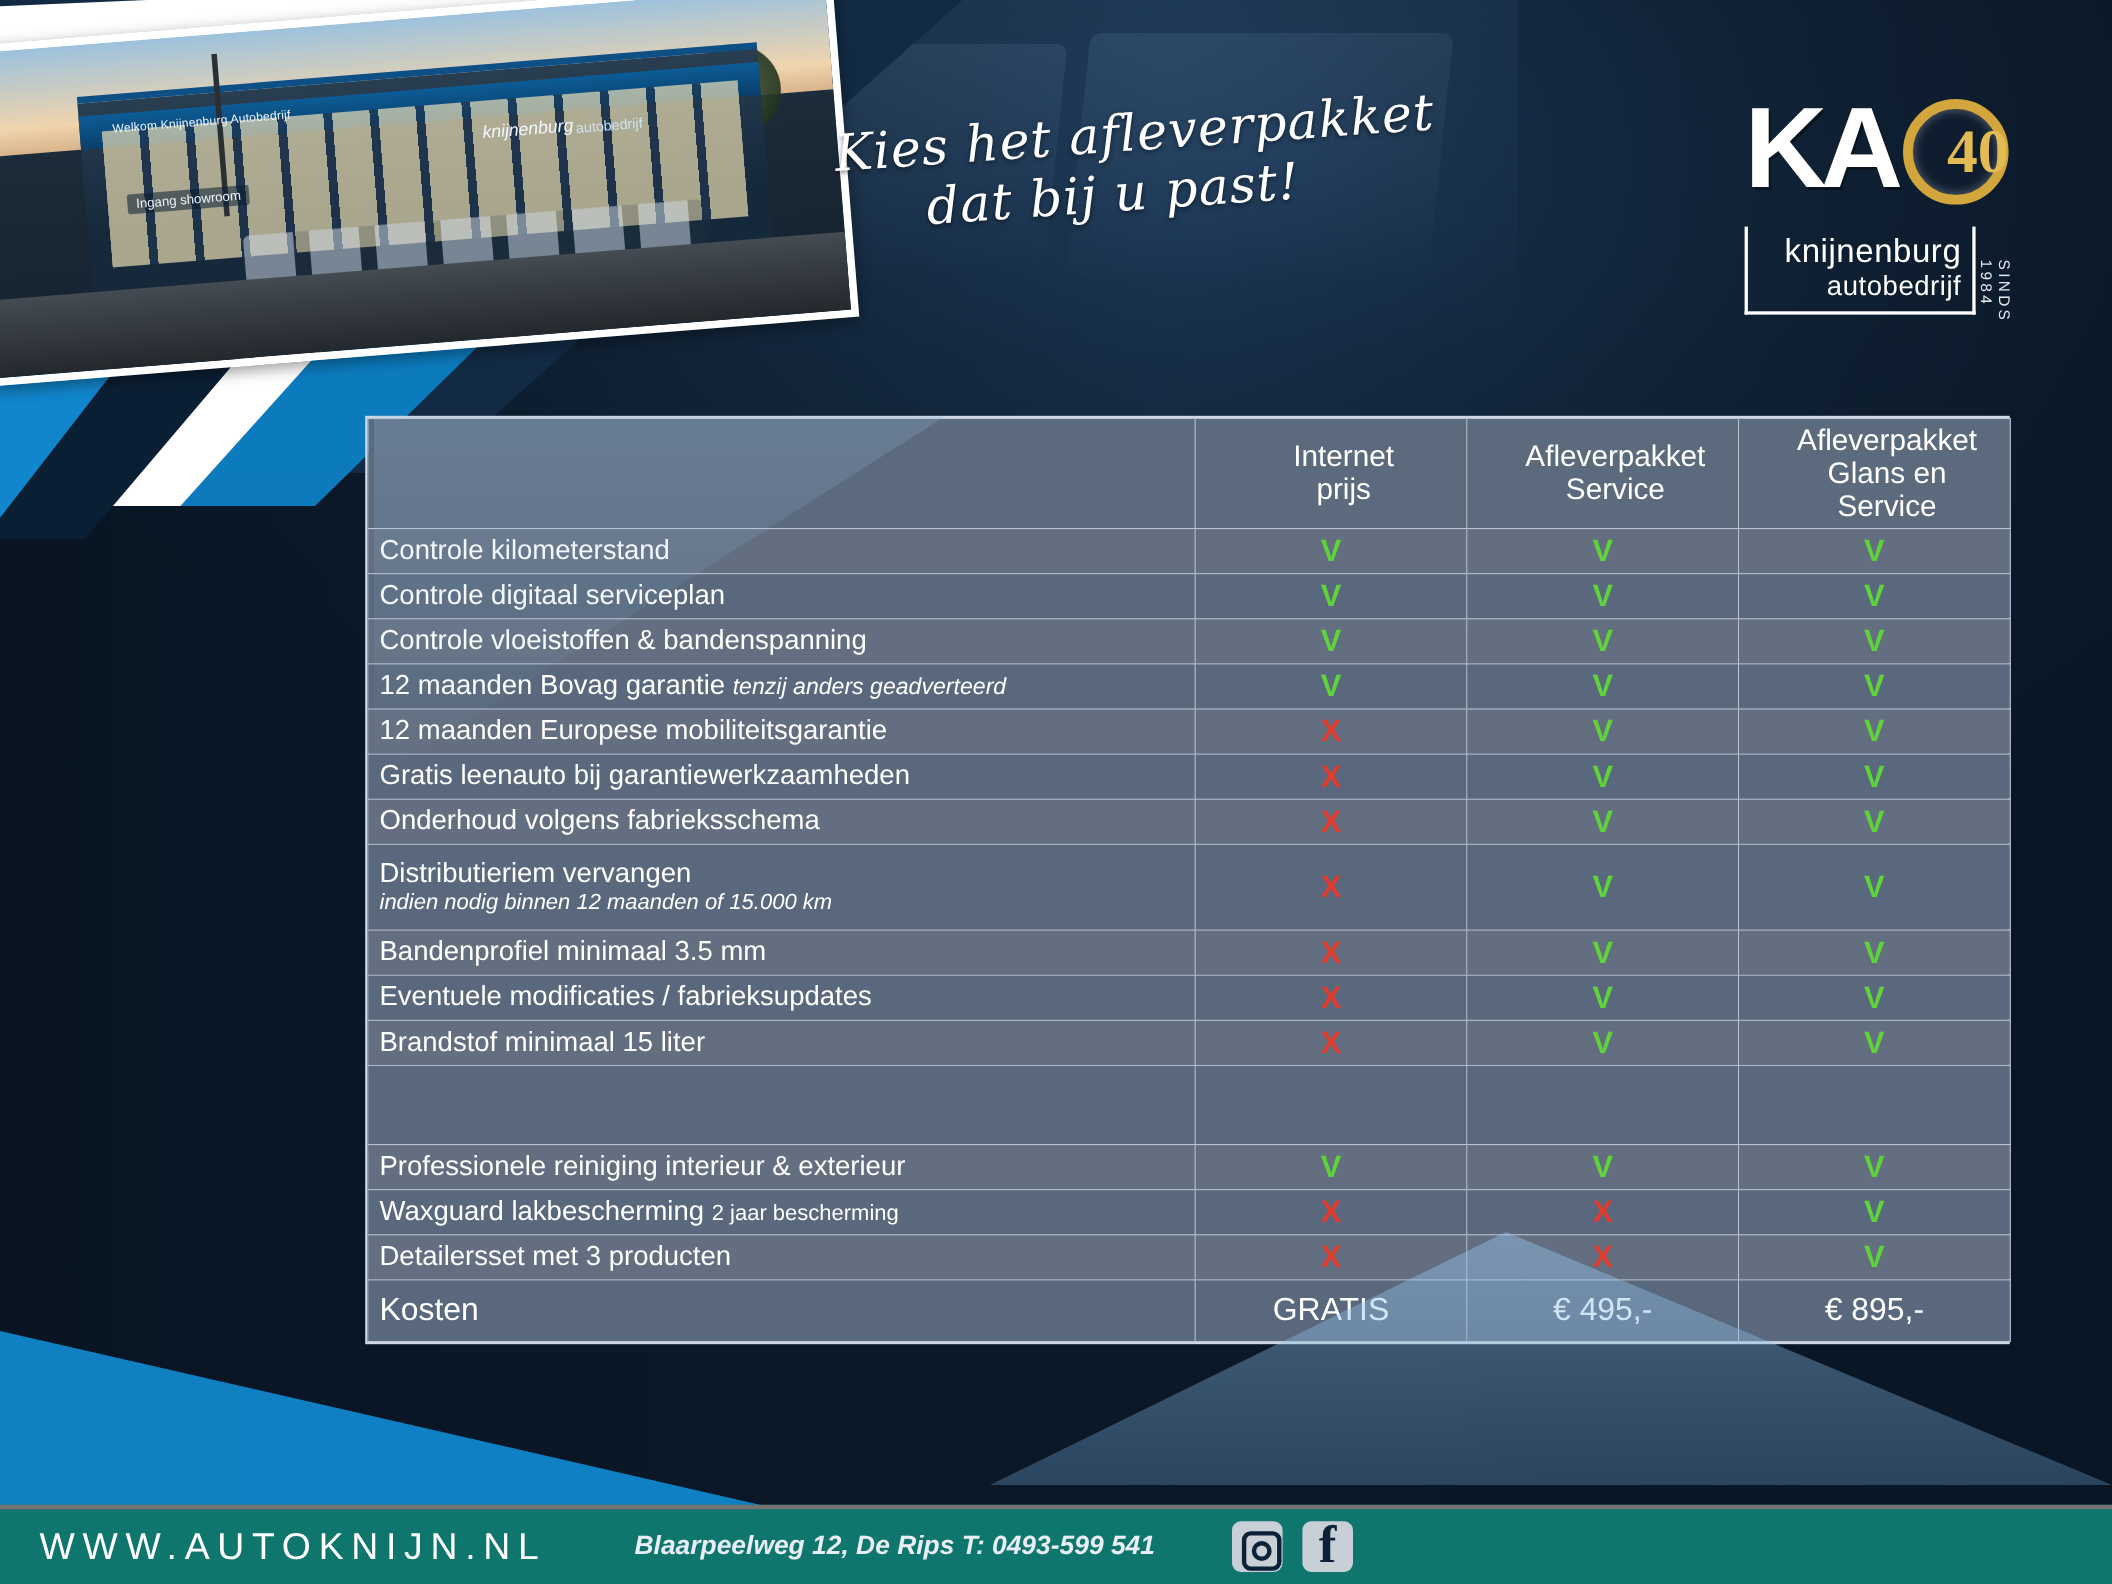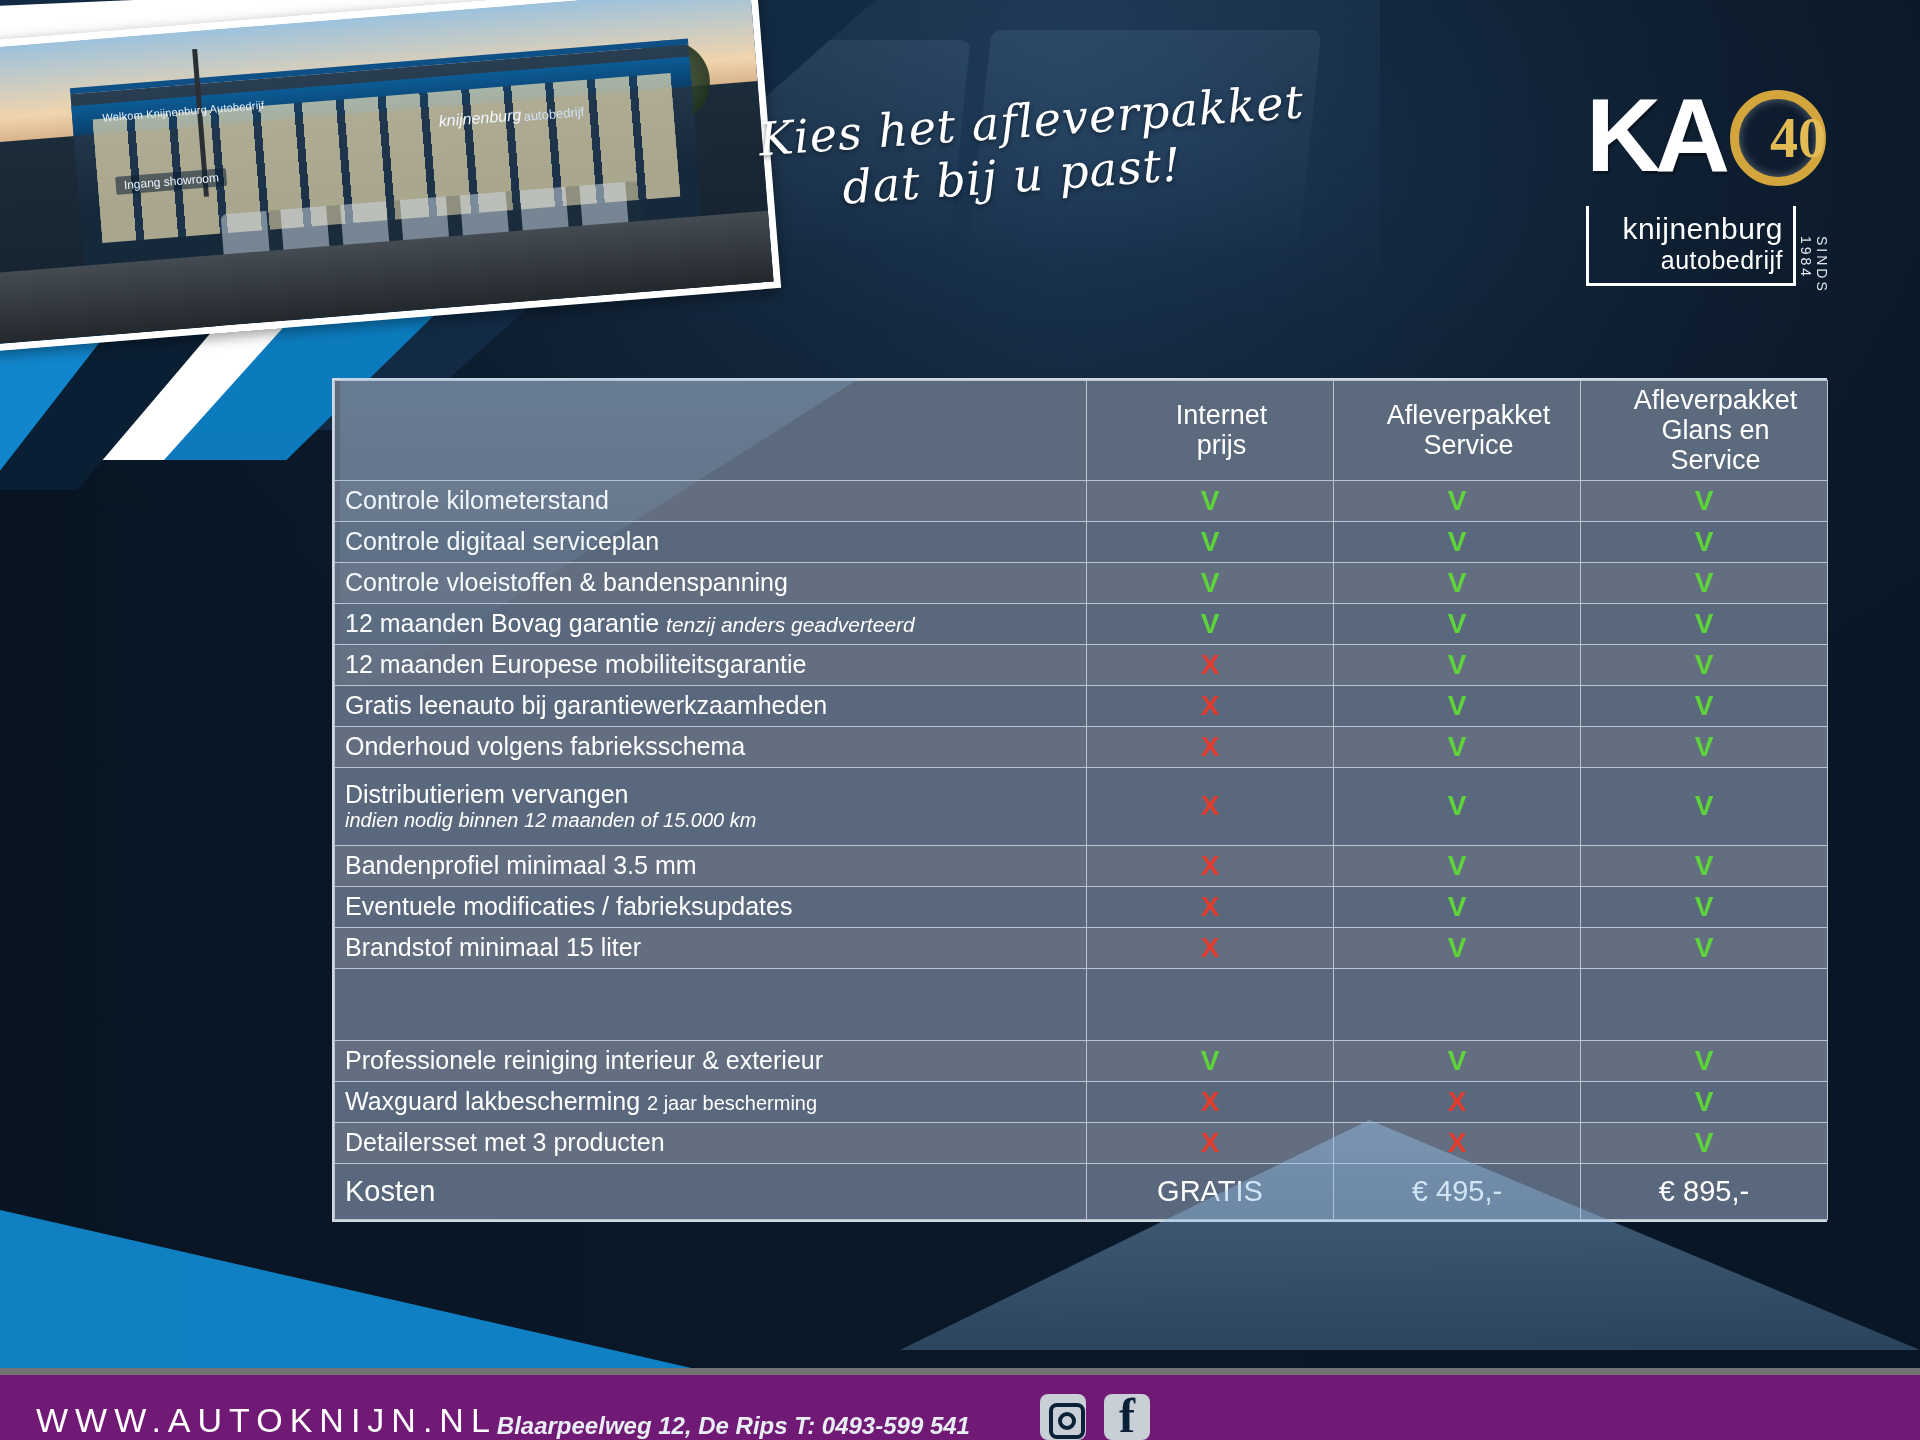--- a/index.html
+++ b/index.html
@@ -219,29 +219,30 @@
   .tri-overlay3 {
     position:absolute; left:340px; top:378px; width:520px; height:330px;
     background:linear-gradient(180deg, rgba(150,195,235,.20), rgba(150,195,235,0));
     clip-path:polygon(0 0, 100% 0, 0 100%);
     pointer-events:none;
   }
 
   
   .footer {
     position:absolute; left:0; bottom:0; width:1920px; height:72px;
-    background:#701a75;
-    border-top:7px solid #737373;
-    display:flex; align-items:flex-end;
+    background:#0f766e;
+    border-top:4px solid #737373;
+    display:flex; align-items:center;
   }
   .footer .site {
     margin-left:36px;
     font-size:34px; letter-spacing:7px; color:#ffffff; font-weight:normal;
   }
   .footer .addr {
+    margin-left:80px;
     font-size:24px; font-style:italic; font-weight:bold; color:#e9eef5;
   }
   .footer .socials { margin-left:70px; display:flex; gap:18px; }
   .soc {
     width:46px; height:46px; border-radius:8px; background:#c9cfd6;
     position:relative;
   }
   .soc.ig:before {
     content:""; position:absolute; left:9px; top:9px; width:28px; height:28px;
     border:4px solid #0b2138; border-radius:8px;

